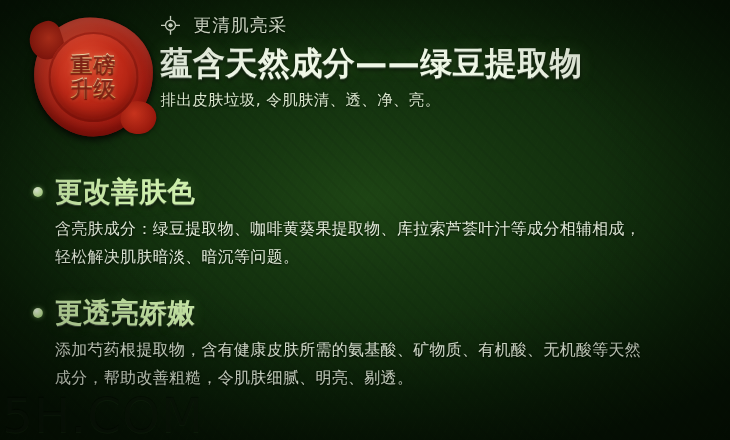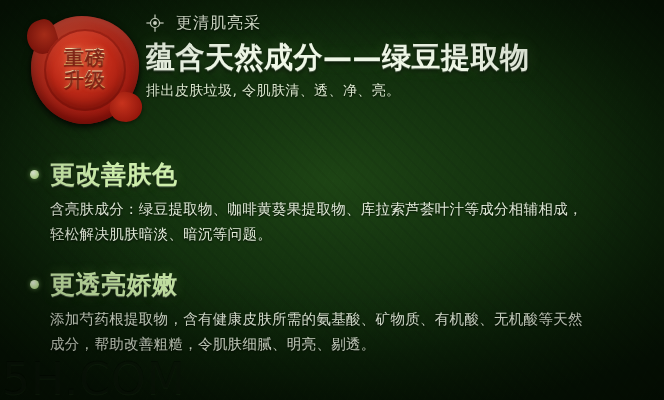--- a/index.html
+++ b/index.html
@@ -39,21 +39,20 @@
     background: radial-gradient(ellipse 80% 75% at 50% 42%, rgba(0,0,0,0) 40%, rgba(0,0,0,0.45) 100%);
   }
 
   
   .seal {
     position: absolute;
     left: 31px;
     top: 16px;
     width: 108px;
     height: 108px;
-    font-family: Liberation Mono, monospace;
   }
   .seal-blob {
     position: absolute;
     inset: 0;
     background:
       radial-gradient(circle at 38% 30%, #e8563c 0%, #d03522 32%, #a81d12 68%, #7d1109 100%);
     border-radius: 47% 53% 50% 50% / 48% 46% 54% 52%;
     box-shadow:
       0 3px 7px rgba(0,0,0,0.55),
       inset 0 -5px 10px rgba(100,8,4,0.75),

